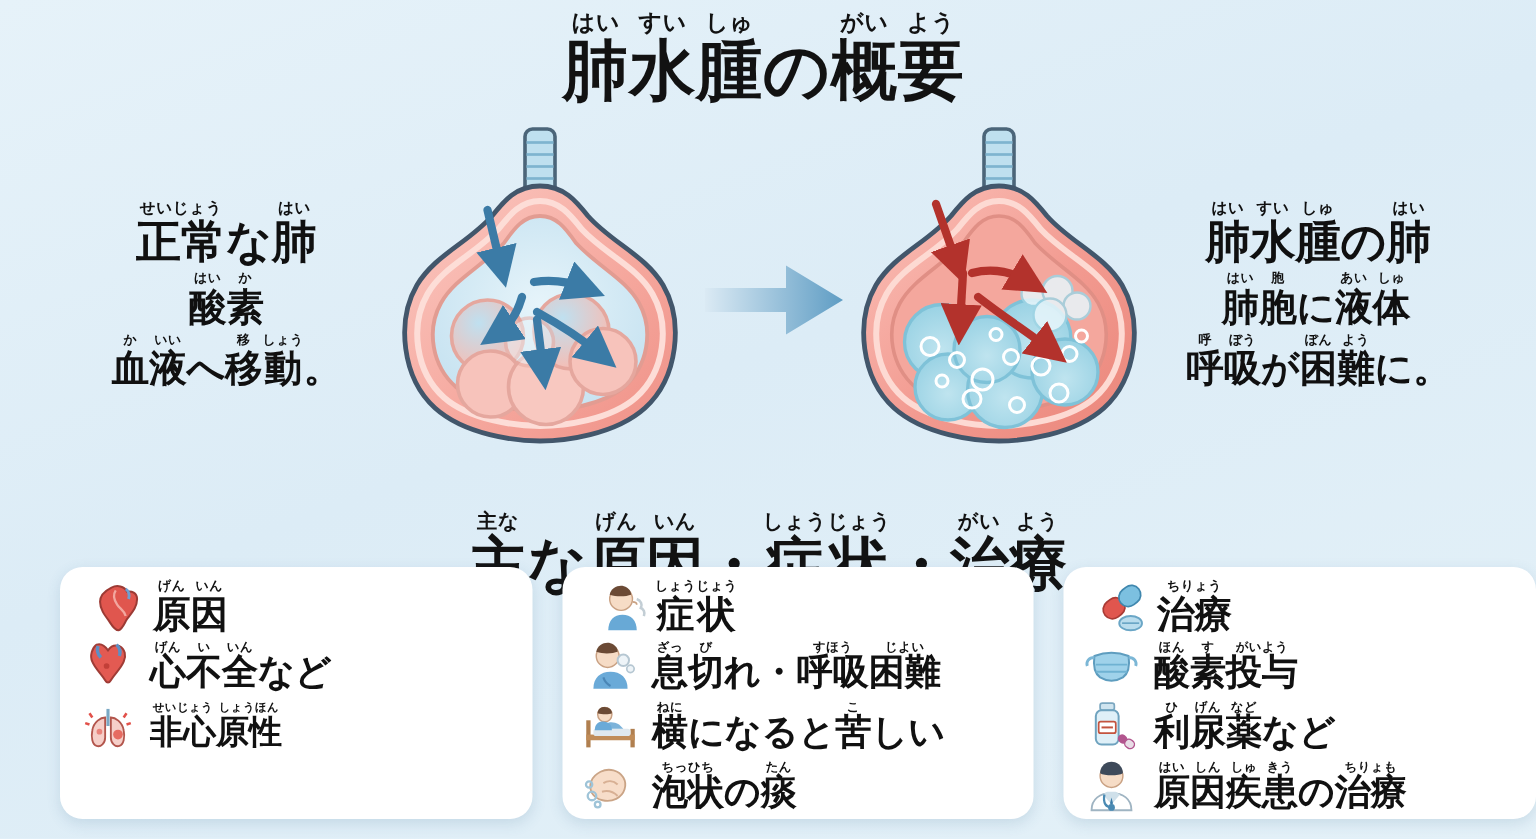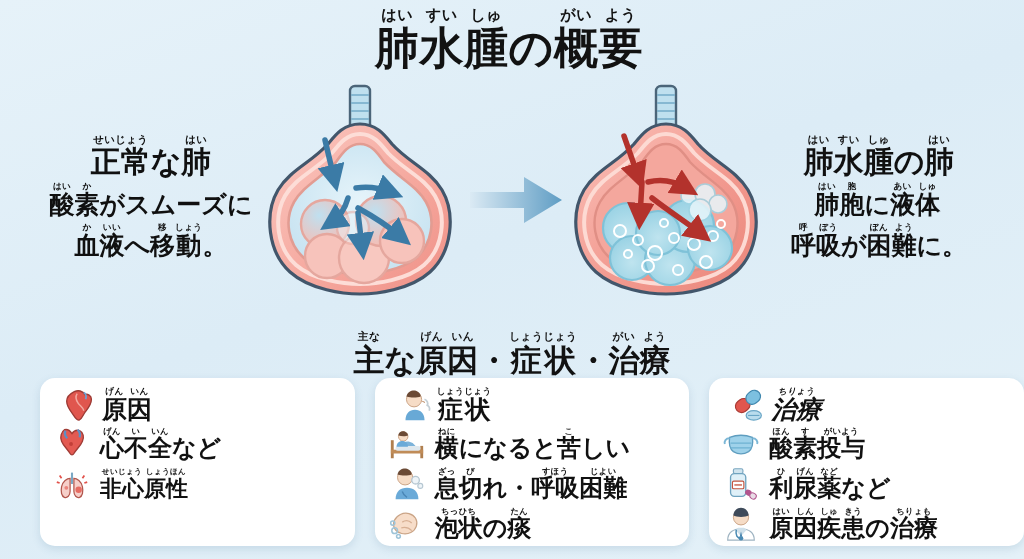--- a/index.html
+++ b/index.html
@@ -32,22 +32,22 @@
 
   
   .lung{position:absolute;top:78px;width:214px;height:222px;}
   #lung-normal{left:252px;}
   #lung-edema{left:558px;}
 
   
   #arrow{position:absolute;left:468px;top:172px;width:96px;height:56px;}
 
   
-  #sec-head{position:absolute;left:0;top:332px;width:1024px;text-align:right;
-    font-size:31px;font-weight:800;color:#121212;}
+  #sec-head{position:absolute;left:0;top:342px;width:1024px;text-align:right;
+    font-size:39px;font-weight:800;color:#121212;}
 
   
   #cards{position:absolute;left:40px;top:378px;width:984px;height:168px;
     display:flex;gap:20px;}
   .card{flex:1;background:#fff;border-radius:15px;
     box-shadow:0 3px 9px rgba(60,110,150,.16);
     position:relative;padding:8px 10px 6px 10px;box-sizing:border-box;
     display:flex;flex-direction:column;justify-content:flex-start;}
   .card-row{display:flex;align-items:center;gap:6px;margin:1px 0;}
   .card-row .ico{width:44px;height:38px;flex:0 0 44px;
@@ -115,24 +115,20 @@
       </div>
     <div class="line">
         <div class="rb-row">
           <span class="rb">
             <span class="kana">はい</span>
             <span class="base">酸</span>
           </span>
           <span class="rb">
             <span class="kana">か</span>
             <span class="base">素</span>
-          </span>
-          <span class="rb">
-            <span class="kana">&nbsp;</span>
-            <span class="base">がスムーズに</span>
           </span>
         </div>
       </div>
     <div class="line">
         <div class="rb-row">
           <span class="rb">
             <span class="kana">か</span>
             <span class="base">血</span>
           </span>
           <span class="rb">
@@ -544,20 +540,56 @@
               <span class="rb">
                 <span class="kana">じょう</span>
                 <span class="base">状</span>
               </span>
             </span>
           </span>
         </div>
         <div class="card-row item">
           <span class="ico">
             <svg viewBox="0 0 40 40" width="38" height="38">
+              <path d="M8 36c0-8 5-12 12-12s12 4 12 12z" fill="#6aaad8"></path>
+              <circle cx="18" cy="13" r="8" fill="#f6dcc6" stroke="#c9a183" stroke-width="1"></circle>
+              <path d="M10 10c1-5 6-7 10-6 3 1 5 3 5 6-3 1-9 2-15 0z" fill="#6b4a35"></path>
+              <circle cx="29" cy="16" r="4" fill="#eef4f8" stroke="#b6c7d2" stroke-width="1.4"></circle>
+              <circle cx="34" cy="22" r="2.6" fill="#eef4f8" stroke="#b6c7d2" stroke-width="1.2"></circle>
+              <path d="M15 28c1 3 3 5 5 6" stroke="#4a86b6" stroke-width="1.5" fill="none"></path>
+            </svg>
+          </span>
+          <span class="txt">
+            <span class="rb-row">
+              <span class="rb">
+                <span class="kana">ざっ</span>
+                <span class="base">息</span>
+              </span>
+              <span class="rb">
+                <span class="kana">び</span>
+                <span class="base">切</span>
+              </span>
+              <span class="rb">
+                <span class="kana">&nbsp;</span>
+                <span class="base">れ・</span>
+              </span>
+              <span class="rb">
+                <span class="kana">すほう</span>
+                <span class="base">呼吸</span>
+              </span>
+              <span class="rb">
+                <span class="kana">じよい</span>
+                <span class="base">困難</span>
+              </span>
+            </span>
+          </span>
+        </div>
+        <div class="card-row item">
+          <span class="ico">
+            <svg viewBox="0 0 40 40" width="38" height="38">
               <rect x="3" y="16" width="3" height="19" fill="#b07f4f"></rect>
               <rect x="34" y="22" width="3" height="13" fill="#b07f4f"></rect>
               <rect x="3" y="26" width="34" height="4" fill="#c08c58"></rect>
               <rect x="8" y="22" width="26" height="5" rx="2" fill="#dfe8ee"></rect>
               <path d="M14 22c2-5 7-6 12-3l3 3z" fill="#7cb3da"></path>
               <circle cx="16" cy="12" r="5" fill="#f6dcc6" stroke="#c9a183" stroke-width="1"></circle>
               <path d="M11 11c0-4 4-5 7-4 2 1 3 2 3 4-2 1-7 1-10 0z" fill="#6b4a35"></path>
               <path d="M13 17c-3 1-4 3-4 6h12c0-4-3-7-8-6z" fill="#6aaad8"></path>
             </svg>
           </span>
@@ -578,56 +610,20 @@
               <span class="rb">
                 <span class="kana">&nbsp;</span>
                 <span class="base">しい</span>
               </span>
             </span>
           </span>
         </div>
         <div class="card-row item">
           <span class="ico">
             <svg viewBox="0 0 40 40" width="38" height="38">
-              <path d="M8 36c0-8 5-12 12-12s12 4 12 12z" fill="#6aaad8"></path>
-              <circle cx="18" cy="13" r="8" fill="#f6dcc6" stroke="#c9a183" stroke-width="1"></circle>
-              <path d="M10 10c1-5 6-7 10-6 3 1 5 3 5 6-3 1-9 2-15 0z" fill="#6b4a35"></path>
-              <circle cx="29" cy="16" r="4" fill="#eef4f8" stroke="#b6c7d2" stroke-width="1.4"></circle>
-              <circle cx="34" cy="22" r="2.6" fill="#eef4f8" stroke="#b6c7d2" stroke-width="1.2"></circle>
-              <path d="M15 28c1 3 3 5 5 6" stroke="#4a86b6" stroke-width="1.5" fill="none"></path>
-            </svg>
-          </span>
-          <span class="txt">
-            <span class="rb-row">
-              <span class="rb">
-                <span class="kana">ざっ</span>
-                <span class="base">息</span>
-              </span>
-              <span class="rb">
-                <span class="kana">び</span>
-                <span class="base">切</span>
-              </span>
-              <span class="rb">
-                <span class="kana">&nbsp;</span>
-                <span class="base">れ・</span>
-              </span>
-              <span class="rb">
-                <span class="kana">すほう</span>
-                <span class="base">呼吸</span>
-              </span>
-              <span class="rb">
-                <span class="kana">じよい</span>
-                <span class="base">困難</span>
-              </span>
-            </span>
-          </span>
-        </div>
-        <div class="card-row item">
-          <span class="ico">
-            <svg viewBox="0 0 40 40" width="38" height="38">
               <path d="M13 10c6-3 13-1 16 4 3 5 1 12-5 15-6 3-14 1-17-4-3-6 0-12 6-15z" fill="#f7ddc9" stroke="#caa486" stroke-width="1.3"></path>
               <path d="M15 18c3-2 7-2 10 1" fill="none" stroke="#d8b094" stroke-width="1.4"></path>
               <path d="M14 24c4-1 8 0 11 3" fill="none" stroke="#d8b094" stroke-width="1.4"></path>
               <g fill="none" stroke="#9fc4d8" stroke-width="1.6">
                 <circle cx="7" cy="27" r="3"></circle>
                 <circle cx="5" cy="19" r="2.2"></circle>
                 <circle cx="11" cy="33" r="2"></circle>
               </g>
             </svg>
           </span>
@@ -643,21 +639,21 @@
               </span>
               <span class="rb">
                 <span class="kana">たん</span>
                 <span class="base">痰</span>
               </span>
             </span>
           </span>
         </div>
       </div>
       <div class="card">
-        <div class="card-row card-title" style="position: relative; font-style: italic;">
+        <div class="card-row card-title" style="position: relative;">
           <span class="ico" style="position: absolute; left: 8px;">
             <svg viewBox="0 0 40 40" width="38" height="38">
               <g transform="rotate(-38 20 16)">
                 <rect x="4" y="9" width="16" height="13" rx="6.5" fill="#e0564e" stroke="#a93b35" stroke-width="1.2"></rect>
                 <rect x="18" y="9" width="16" height="13" rx="6.5" fill="#7cc0e0" stroke="#3f87ae" stroke-width="1.2"></rect>
               </g>
               <ellipse cx="25" cy="31" rx="8" ry="5" fill="#b9dced" stroke="#6aa6c6" stroke-width="1.3"></ellipse>
               <path d="M19 31h12" stroke="#6aa6c6" stroke-width="1.2"></path>
             </svg>
           </span>

